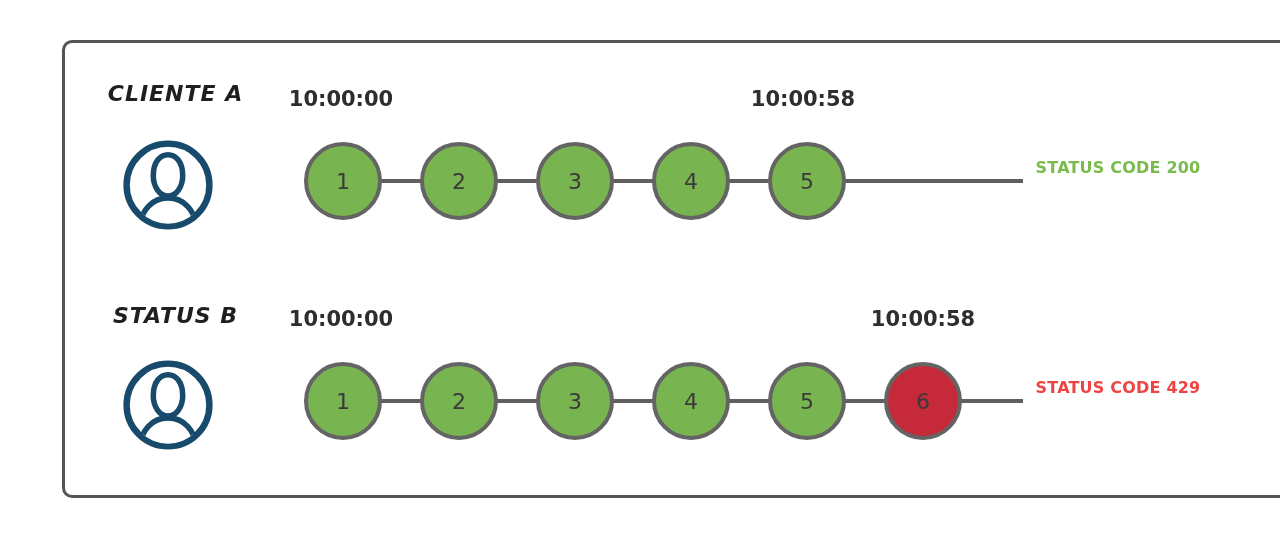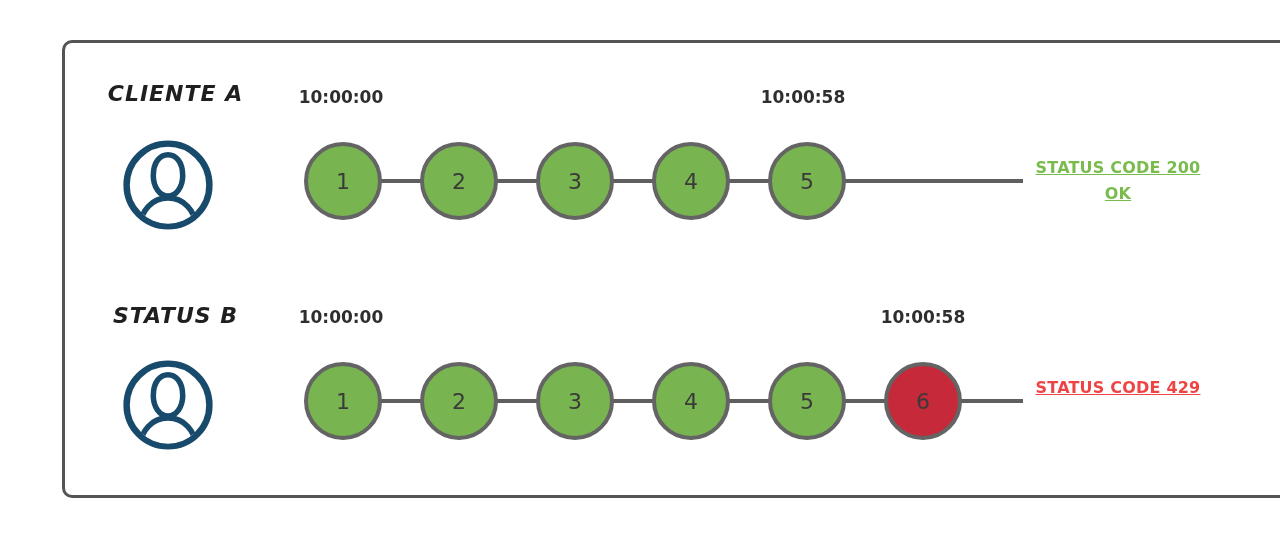--- a/index.html
+++ b/index.html
@@ -65,34 +65,33 @@
     color: #3a3a3a;
     box-sizing: content-box;
     z-index: 2;
   }
   .node.ok      { background: #78B44F; }
   .node.blocked { background: #C5293A; }
 
   .timestamp {
     width: 120px;
     text-align: center;
-    font-size: 17px;
+    font-size: 21px;
     font-weight: bold;
     color: #2e2e2e;
     white-space: nowrap;
   }
   .status {
     width: 190px;
     text-align: center;
     font-size: 16px;
     font-weight: bold;
     line-height: 26px;
     letter-spacing: 0.2px;
     white-space: nowrap;
-    text-decoration: underline;
   }
   .status.success { color: #79BB4C; }
   .status.error   { color: #ef4444; }
 </style>
 </head>
 <body>
 
 <div class="stage">
   <div class="panel">
 
@@ -119,21 +118,20 @@
     <div class="abs tl-line" style="top:136px"></div>
 
     <div class="abs node ok" style="left:239px; top:99px">1</div>
     <div class="abs node ok" style="left:355px; top:99px">2</div>
     <div class="abs node ok" style="left:471px; top:99px">3</div>
     <div class="abs node ok" style="left:587px; top:99px">4</div>
     <div class="abs node ok" style="left:703px; top:99px">5</div>
 
     <div class="abs status success" style="left:958px; top:112px">
       <div>STATUS CODE 200</div>
-      <div>OK</div>
     </div>
 
     <div class="abs client-label" style="top:260px">STATUS B</div>
 
     <div class="abs avatar" style="top:316px">
       <svg viewBox="0 0 100 100" aria-hidden="true">
         <defs>
             <clipPath id="clipB">
               <circle cx="50" cy="50" r="42"></circle>
             </clipPath>

